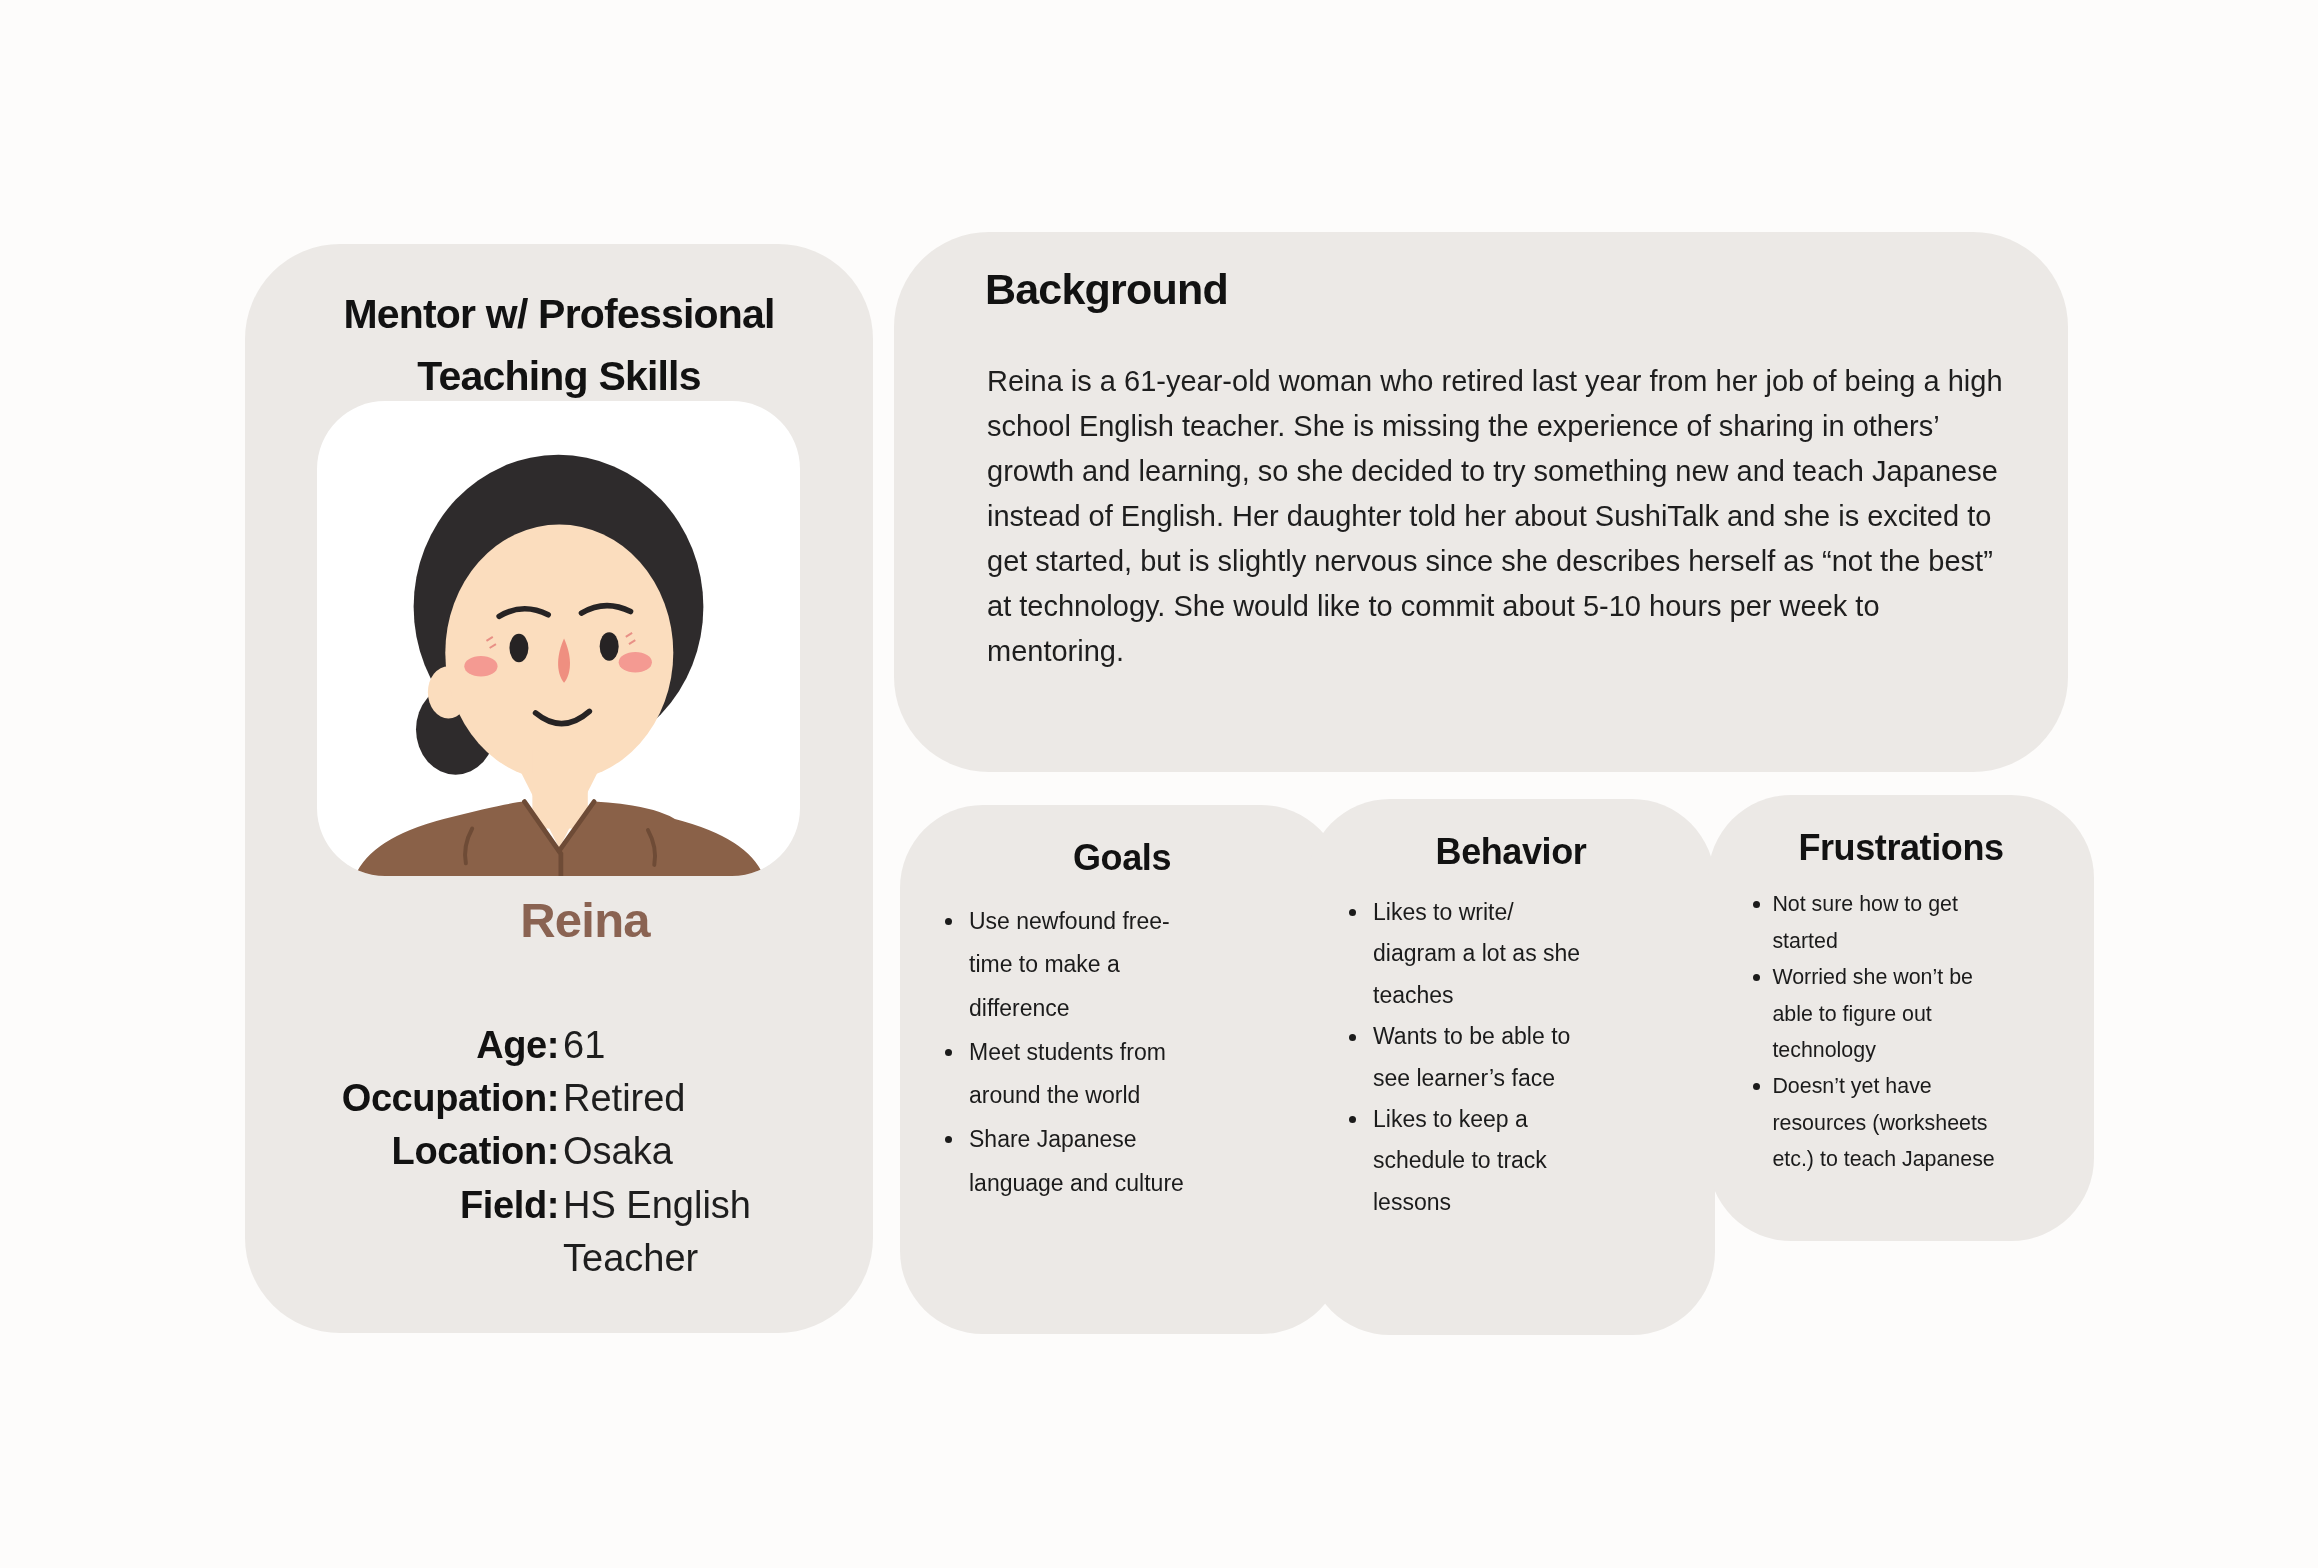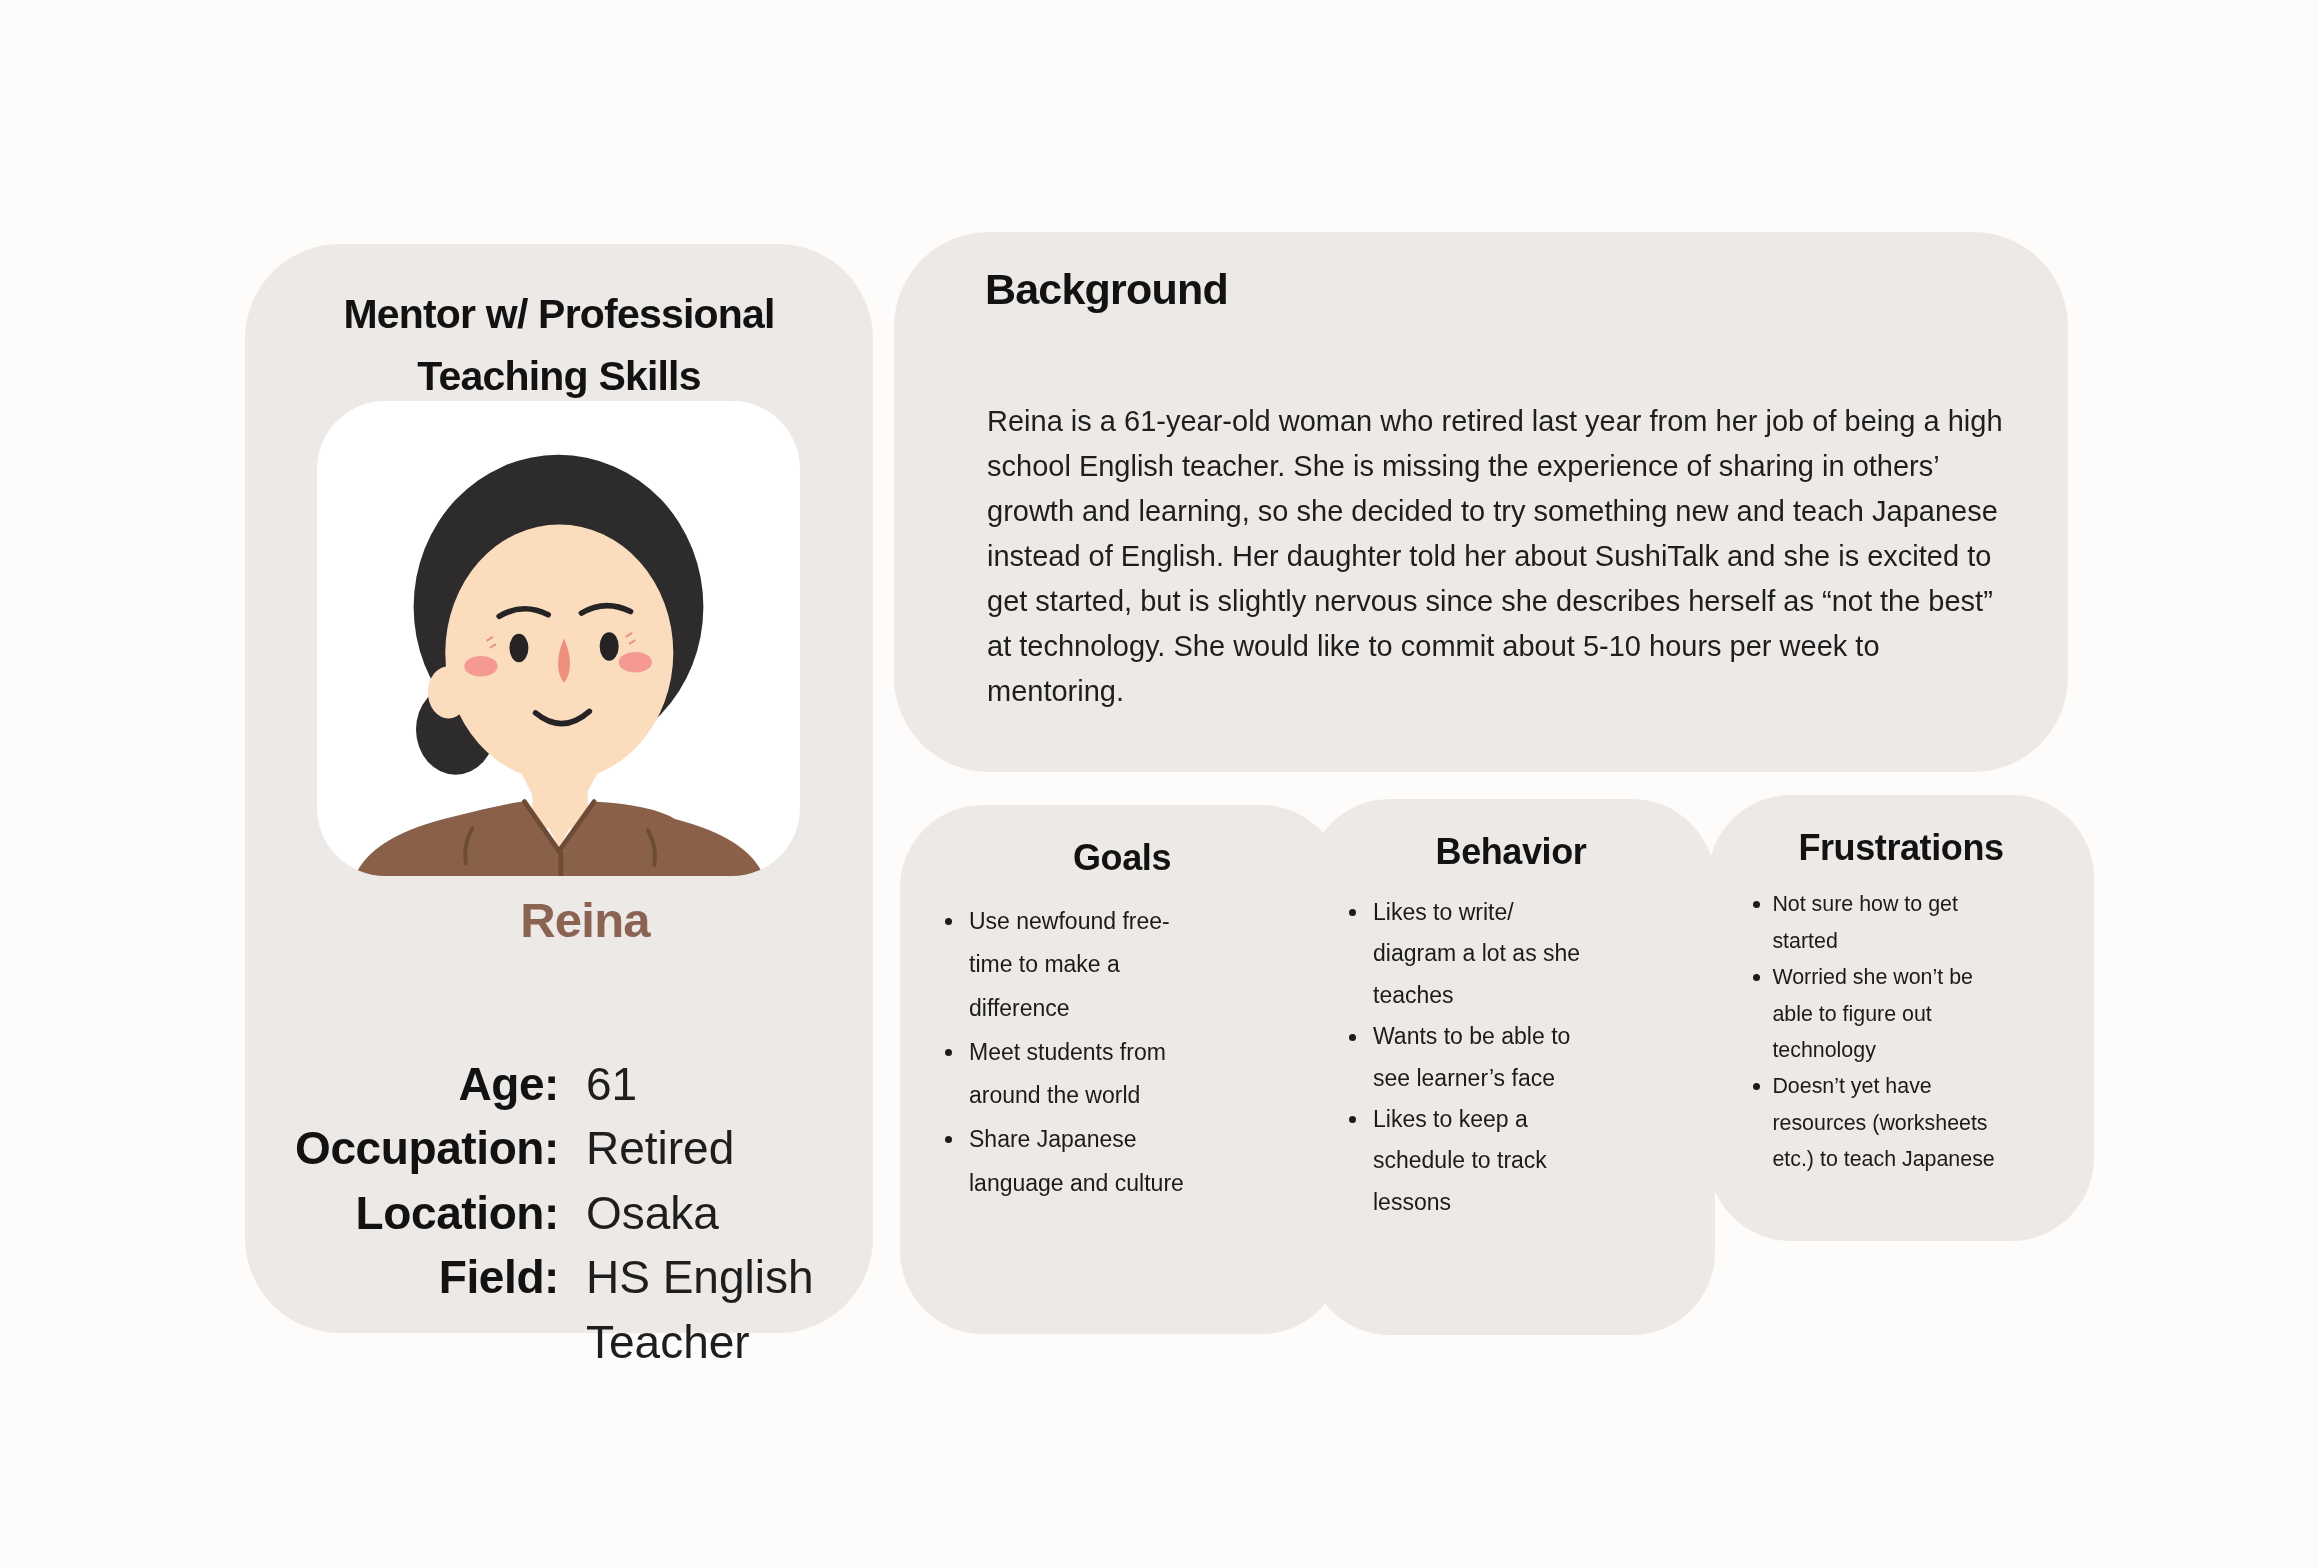--- a/index.html
+++ b/index.html
@@ -52,37 +52,37 @@
   .outfitLineS { stroke: var(--outfit-line); fill: none; stroke-linecap: round; }
   .inkS { stroke: #262324; fill: none; stroke-linecap: round; }
   .persona-name {
     position: absolute; top: 648px; left: 0; width: 100%;
     text-align: center;
     font-size: 49px; font-weight: 700; letter-spacing: -0.8px;
     color: var(--name-color);
     margin-left: 26px;
   }
   .details {
-    position: absolute; top: 808px; left: 48px; width: 537px;
-    display: grid; grid-template-columns: 266px 1fr; column-gap: 27px;
-    font-size: 46px; line-height: 1.4; color: var(--text-color);
+    position: absolute; top: 775px; left: 48px; width: 537px;
+    display: grid; grid-template-columns: 266px 1fr; column-gap: 4px;
+    font-size: 38px; line-height: 1.4; color: var(--text-color);
   }
   .details .lbl { text-align: right; font-weight: 700; color: var(--heading-color); letter-spacing: -0.4px; }
   .details .val { text-align: left; }
 
   
   .background-card { left: 894px; top: 232px; width: 1174px; height: 540px; border-radius: 95px; }
   .bg-title {
     position: absolute; left: 91px; top: 33px;
     font-size: 43px; font-weight: 700; letter-spacing: -0.8px;
     color: var(--heading-color);
   }
   .bg-body {
     position: absolute; left: 93px; top: 127px; width: 1022px;
-    font-size: 29px; line-height: 1.55; color: var(--text-color); margin-top: 40px;
+    font-size: 29px; line-height: 1.55; color: var(--text-color);
   }
 
   
   .mini-card { border-radius: 83px; }
   .goals-card { left: 900px; top: 805px; width: 444px; height: 529px; }
   .behavior-card { left: 1307px; top: 799px; width: 408px; height: 536px; }
   .frustrations-card { left: 1708px; top: 795px; width: 386px; height: 446px; }
   .mini-title {
     margin-top: 32px; text-align: center;
     font-size: 36px; font-weight: 700; letter-spacing: -0.4px;

